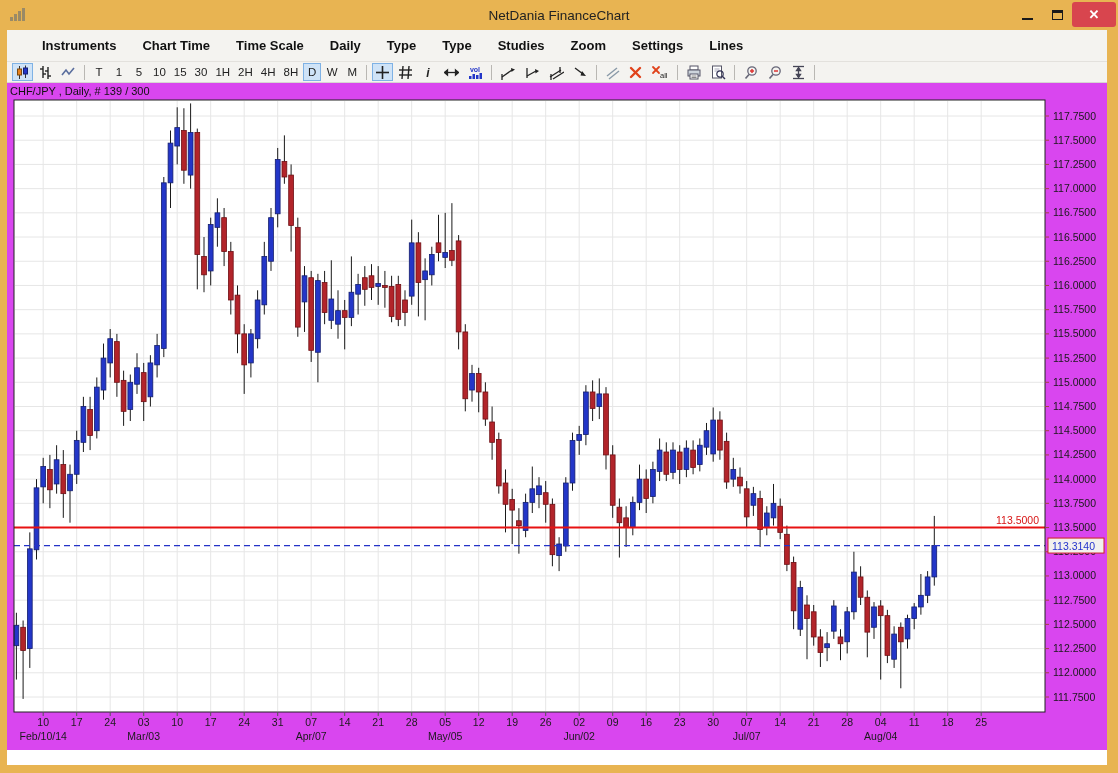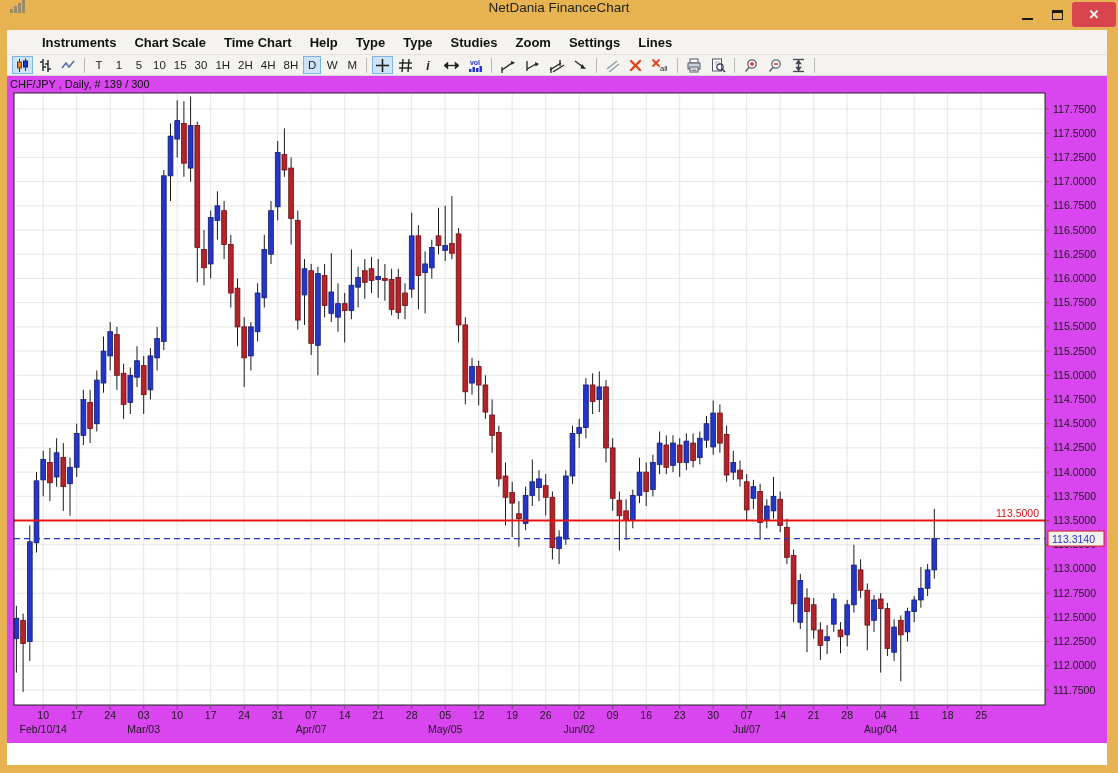--- a/index.html
+++ b/index.html
@@ -1,31 +1,31 @@
 <!DOCTYPE html>
 <html><head>
 <meta charset="utf-8">
 <style>
   html,body{margin:0;padding:0;background:#888;}
   *{box-sizing:border-box;font-family:"Liberation Sans",sans-serif;}
   .window{position:relative;width:1118px;height:773px;background:#e8b452;overflow:hidden;}
   
-  .titlebar{position:relative;height:30px;display:flex;}
+  .titlebar{position:relative;height:30px;display:flex;align-items:center;}
   .app-icon{margin-left:9px;width:16px;height:14px;display:inline-block;}
   .title{position:absolute;left:0;right:0;text-align:center;font-size:13.5px;color:#222;}
   .win-controls{position:absolute;right:2px;top:1px;display:flex;align-items:center;height:27px;}
   .wbtn{width:30px;height:26px;display:flex;align-items:center;justify-content:center;cursor:pointer;}
   .glyph-min{width:11px;height:2px;background:#1a1a1a;display:inline-block;margin-top:8px;}
   .glyph-max{width:11px;height:10px;border:1.5px solid #1a1a1a;border-top-width:3px;display:inline-block;}
   .btn-close{width:44px;height:25px;background:#d8454e;border-radius:3px;color:#fff;font-weight:bold;
              font-size:13px;display:flex;align-items:center;justify-content:center;cursor:pointer;}
   
   .frame{margin:0 11px 8px 7px;background:#ffffff;height:735px;}
-  .menubar{height:25px;background:#f4f3f0;display:flex;align-items:center;padding-left:26px;
-           border-bottom:1px solid #e3e1dd;}
+  .menubar{height:32px;background:#f4f3f0;display:flex;align-items:center;padding-left:26px;
+           border-bottom:1px solid #e3e1dd;gap:8px;}
   .menu-item{font-size:13px;font-weight:bold;color:#111;padding:0 9px;cursor:default;white-space:nowrap;}
   .toolbar{height:21px;background:#f4f3f0;display:flex;align-items:center;padding-left:4px;
            border-bottom:1px solid #d8d6d2;}
   .tbtn{min-width:18px;height:18px;display:flex;align-items:center;justify-content:center;
         margin:0 1px;border:1px solid transparent;font-size:11.5px;color:#222;padding:0 2px;cursor:pointer;}
   .tbtn.selected{background:#cfe3f7;border:1px solid #7fb2e5;}
   .tsep{width:1px;height:15px;background:#b9b7b3;margin:0 4px;}
   
   .chart-area{position:relative;height:667px;background:#d946ef;}
   .chart-label{position:absolute;left:3px;top:2px;font-size:11px;color:#111;z-index:2;}
@@ -65,23 +65,23 @@
         </span>
       <span class="btn-close">
           <span>✕</span>
         </span>
     </span>
   </div>
 
   <div class="frame">
     <div class="menubar" id="menubar">
         <span class="menu-item">Instruments</span>
-        <span class="menu-item">Chart Scale</span>
-        <span class="menu-item">Time Chart</span>
-        <span class="menu-item">Help</span>
+        <span class="menu-item">Chart Time</span>
+        <span class="menu-item">Time Scale</span>
+        <span class="menu-item">Daily</span>
         <span class="menu-item">Type</span>
         <span class="menu-item">Type</span>
         <span class="menu-item">Studies</span>
         <span class="menu-item">Zoom</span>
         <span class="menu-item">Settings</span>
         <span class="menu-item">Lines</span>
       </div>
     <div class="toolbar" id="toolbar">
         <span class="tbtn selected">
           <svg width="15" height="15" viewBox="0 0 15 15">

